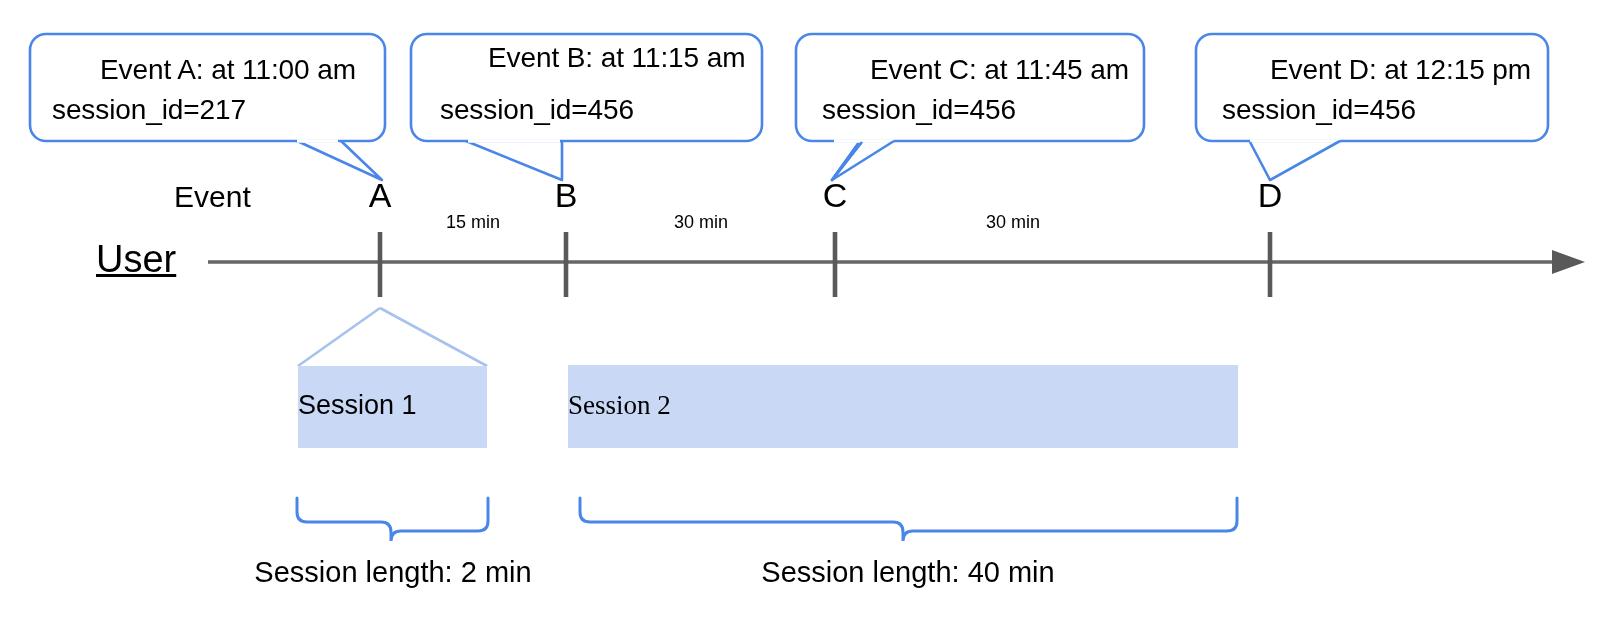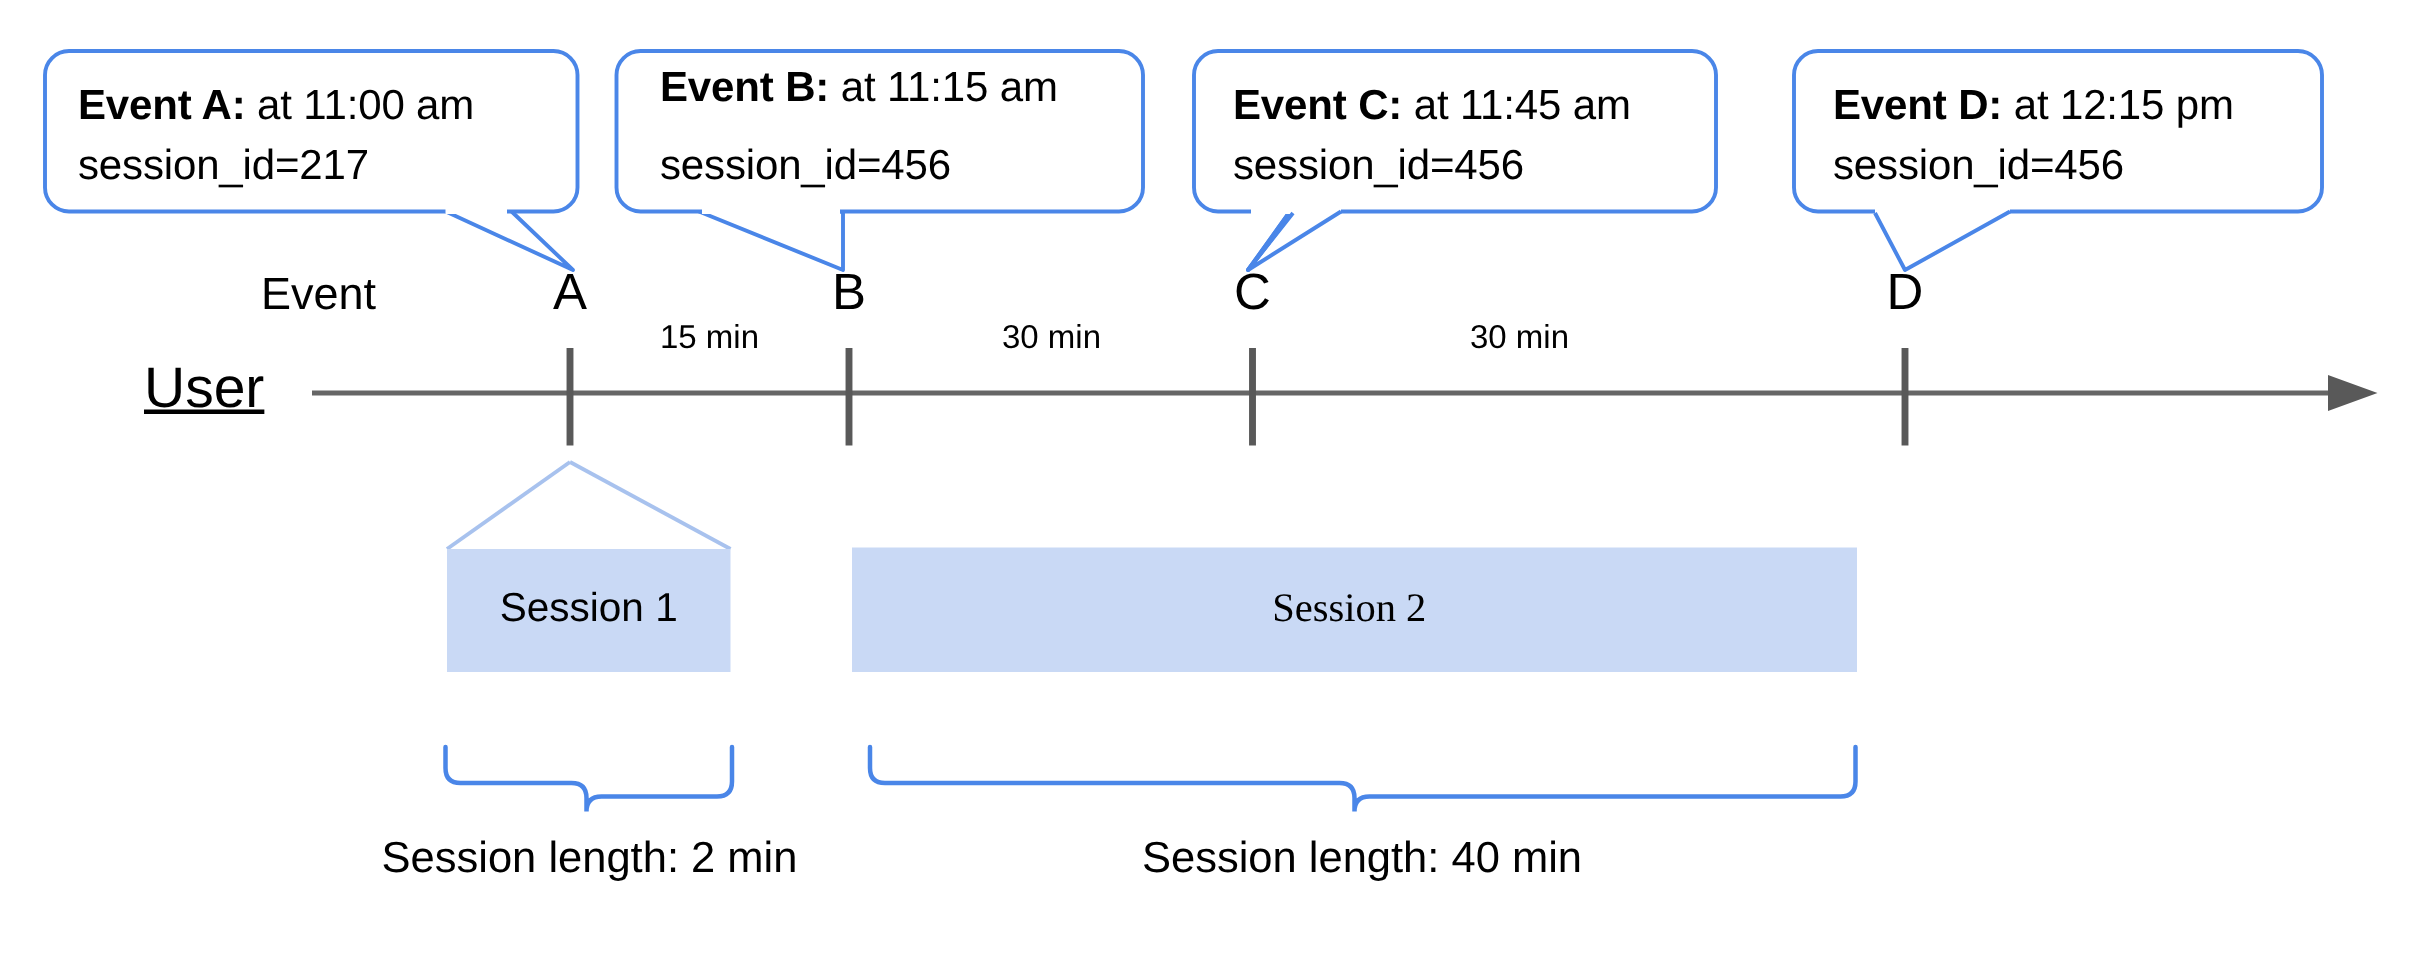--- a/index.html
+++ b/index.html
@@ -28,21 +28,22 @@
   }
   .callout-text {
     position: absolute;
     font-size: 28px;
     line-height: 40px;
     color: #000000;
     white-space: nowrap;
     letter-spacing: -0.1px;
   }
   .callout-text b {
-    font-weight: bold;
+    font-weight: normal;
+    margin-left: 48px;
   }
   .axis-label-user {
     position: absolute;
     font-size: 38px;
     color: #000000;
     white-space: nowrap;
   }
   .axis-label-events {
     position: absolute;
     font-size: 30px;
@@ -51,31 +52,30 @@
   }
   .tick-letter {
     position: absolute;
     font-size: 34px;
     color: #000000;
     white-space: nowrap;
     text-align: center;
   }
   .gap-label {
     position: absolute;
-    font-size: 22px;
+    font-size: 18px;
     color: #000000;
     white-space: nowrap;
     text-align: center;
   }
   .session-label {
     position: absolute;
     font-size: 27px;
     color: #000000;
     white-space: nowrap;
-    text-align: center;
   }
   .length-label {
     position: absolute;
     font-size: 29px;
     color: #000000;
     white-space: nowrap;
     text-align: center;
   }
 </style>
 </head>

